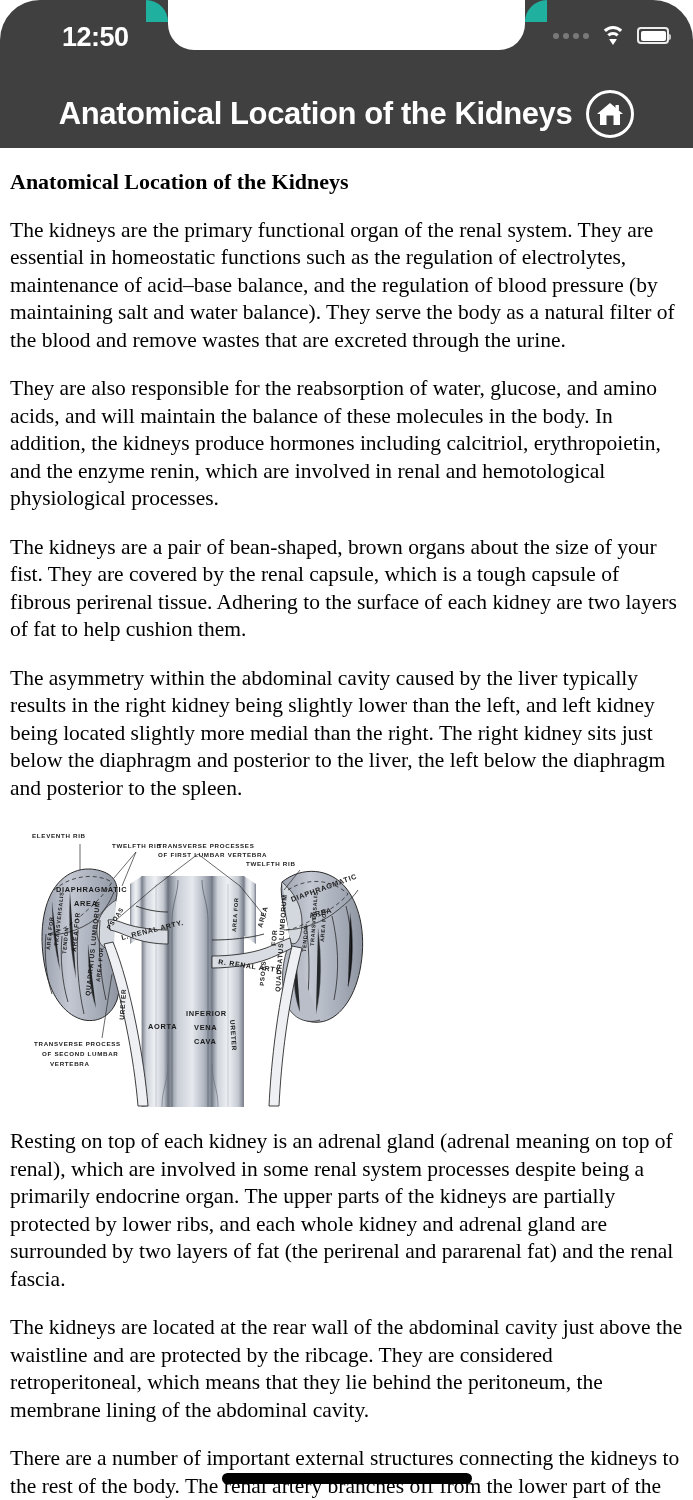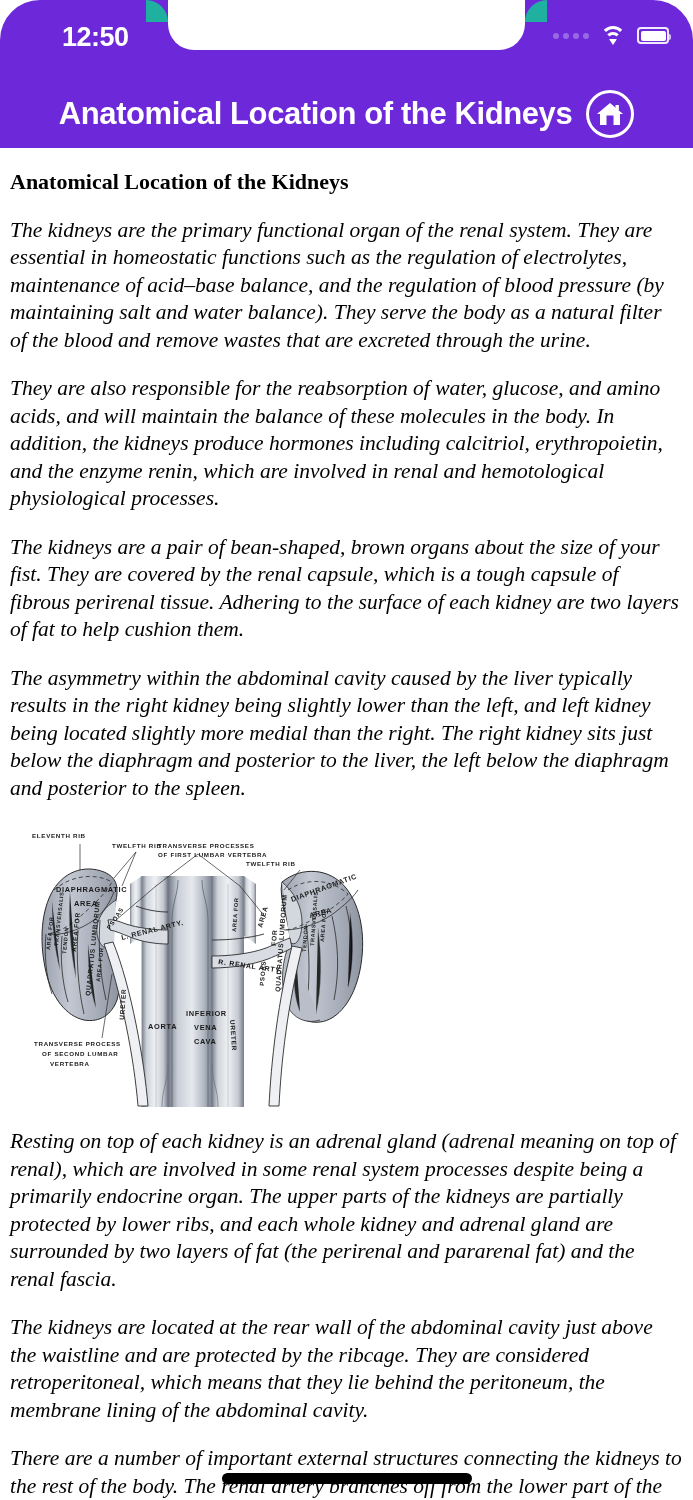--- a/index.html
+++ b/index.html
@@ -8,21 +8,21 @@
     background: #ffffff;
     font-family: "Liberation Serif", serif;
     overflow: hidden;
   }
   #app { position: relative; width: 693px; height: 1500px; background:#fff; }
 
   
   .header {
     position: absolute; top: 0; left: 0;
     width: 693px; height: 148px;
-    background: #6d28d9;
+    background: #404040;
     border-top-left-radius: 40px;
     border-top-right-radius: 40px;
     overflow: hidden;
   }
   
   .notch {
     position: absolute;
     top: -26px; left: 168px;
     width: 357px; height: 76px;
     background: #ffffff;
@@ -118,21 +118,20 @@
     font-family: "Liberation Serif", serif;
     font-weight: bold; font-size: 22px; color: #000;
     margin: 8px 0 0 0; line-height: 1.25;
   }
   .para {
     font-family: "Liberation Serif", serif;
     font-size: 21.5px; color: #000;
     line-height: 1.28;
     margin-top: 21px;
     text-align: left;
-    font-style: italic;
   }
 
   
   .figure { margin: 22px 0 0 8px; width: 376px; }
   .figure svg { display:block; width: 376px; height: 283px; background:#fff; }
 
   
   .home-indicator {
     position: absolute; left: 222px; bottom: 16px;
     width: 250px; height: 11px; border-radius: 6px;

